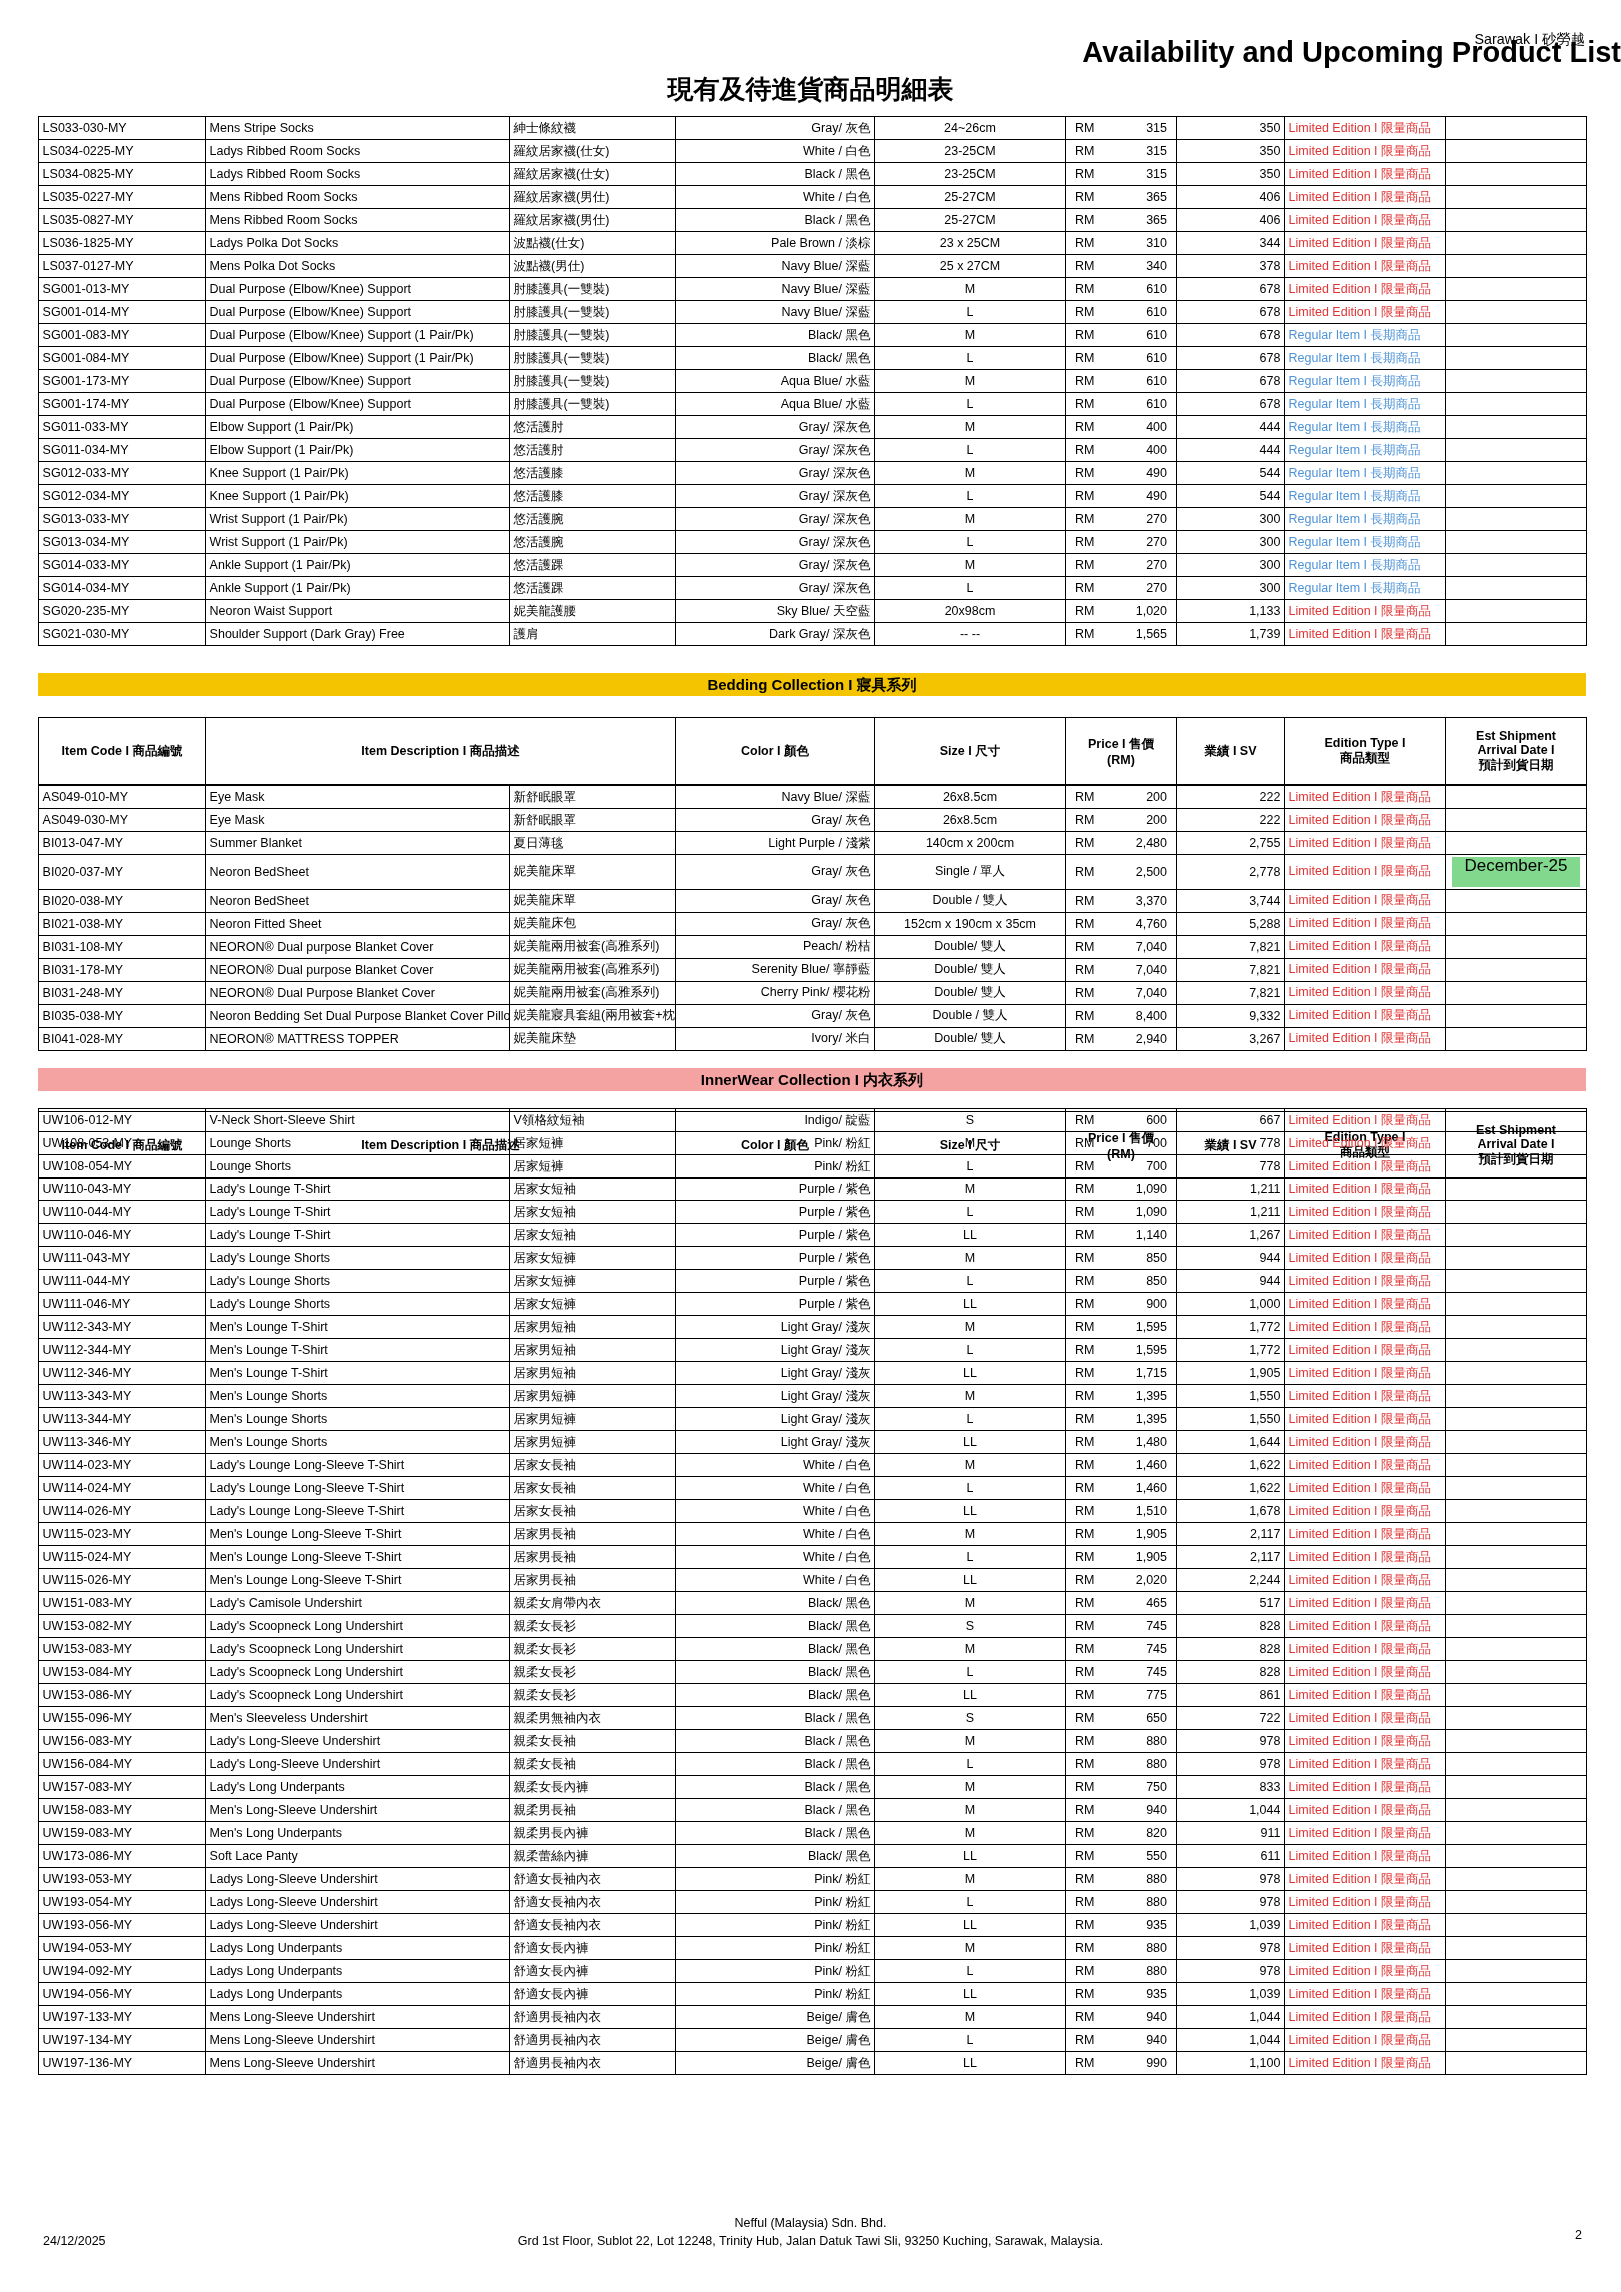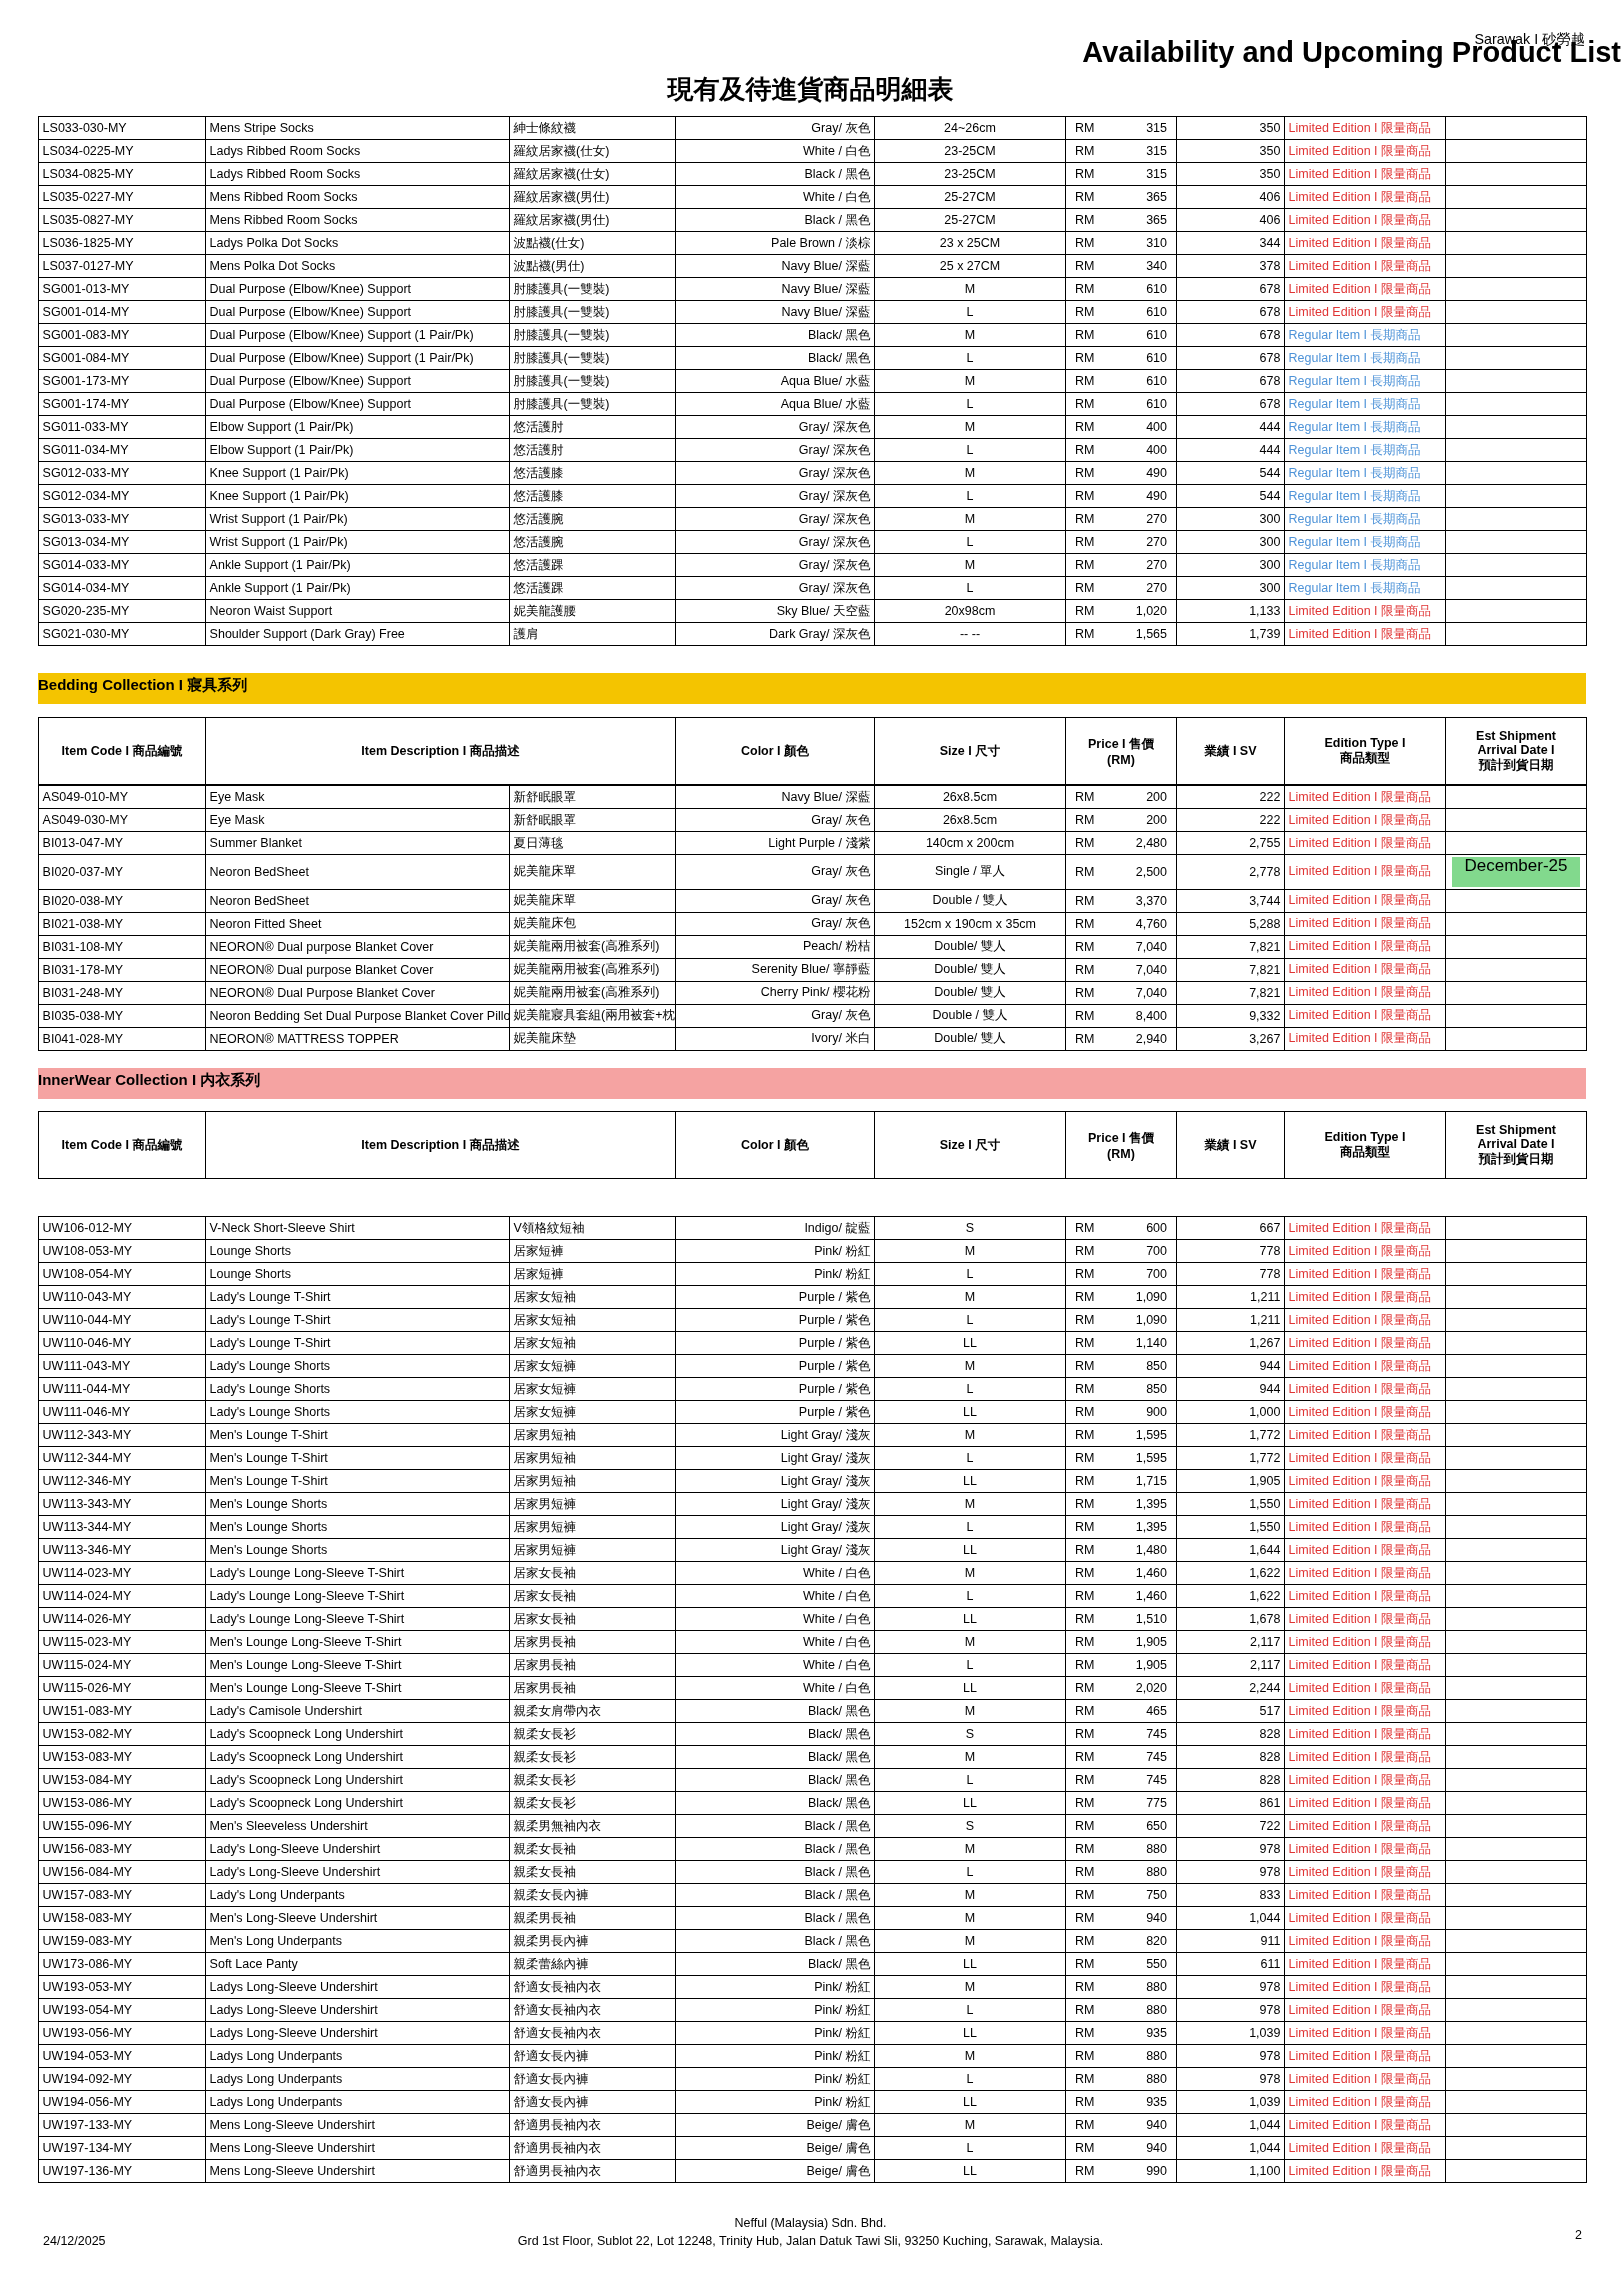--- a/index.html
+++ b/index.html
@@ -5,34 +5,34 @@
   :root{
     --yellow:#F4C400; --pink:#F5A3A2; --red:#E03434; --blue:#4E93D8; --green:#82D98D;
   }
   *{margin:0;padding:0;box-sizing:border-box;}
   html,body{background:#fff;}
   .page{position:relative;width:1621px;height:2293px;background:#fff;color:#000;
         font-family:"Liberation Sans","DejaVu Sans",sans-serif;overflow:hidden;}
   .region{position:absolute;top:30px;right:36px;font-size:14.3px;}
   .title{position:absolute;top:36px;left:0;width:100%;text-align:right;font-size:29px;font-weight:bold;}
   .subtitle{position:absolute;top:72px;left:0;width:100%;text-align:center;font-size:26px;font-weight:bold;}
-  .band{position:absolute;left:38px;width:1548px;height:31px;line-height:23px;text-align:left;
+  .band{position:absolute;left:38px;width:1548px;height:23px;line-height:23px;text-align:center;
         font-weight:bold;font-size:15px;}
   .band-yellow{top:673px;background:var(--yellow);}
   .band-pink{top:1068px;background:var(--pink);}
   table{border-collapse:collapse;table-layout:fixed;}
   .head-table,.body-table{position:absolute;left:38px;width:1548px;border:1.8px solid #000;}
   .head-table th{border:0.9px solid #000;font-size:12.5px;font-weight:bold;text-align:center;
                  vertical-align:middle;white-space:pre-line;height:67px;padding:0 2.7px;overflow:hidden;}
   .body-table td{border:0.9px solid #000;height:23px;font-size:12.5px;vertical-align:middle;
                  white-space:nowrap;overflow:hidden;padding:0 3.6px;}
   .body-table tr.grp td{border-top-width:1.8px;}
   #t-top{top:116px;} 
   #h-bedding{top:717px;} #t-bedding{top:785px;}
-  #h-innerwear{top:1111px;} #t-innerwear{top:1216px;}
+  #h-innerwear{top:1111px;} #t-innerwear{top:1108px;}
   .c-code{padding-left:8px;}
   .c-en{padding-left:8px;}
   .c-zh{padding-left:5.4px;}
   .sm{font-size:9.9px;}
   .c-color{text-align:right;padding-right:12.5px;}
   .c-size{text-align:center;}
   .c-price .cur{float:left;padding-left:5.4px;}
   .c-price .num{float:right;padding-right:5.4px;}
   .c-sv{text-align:right;padding-right:7.2px;}
   .c-ed{font-size:10.7px;padding-left:4.5px;}

